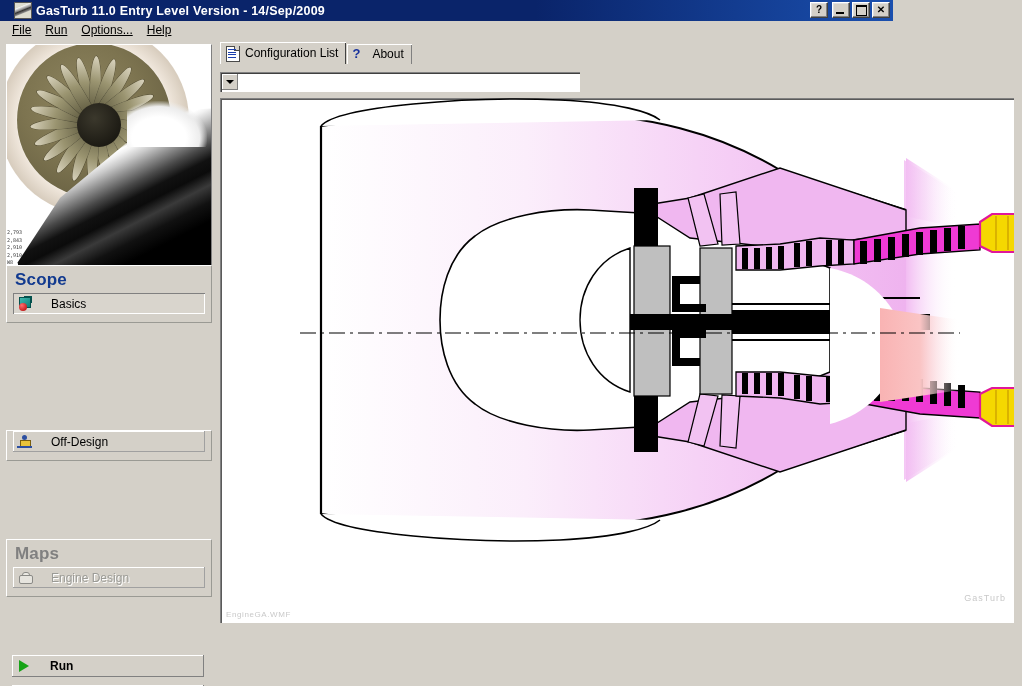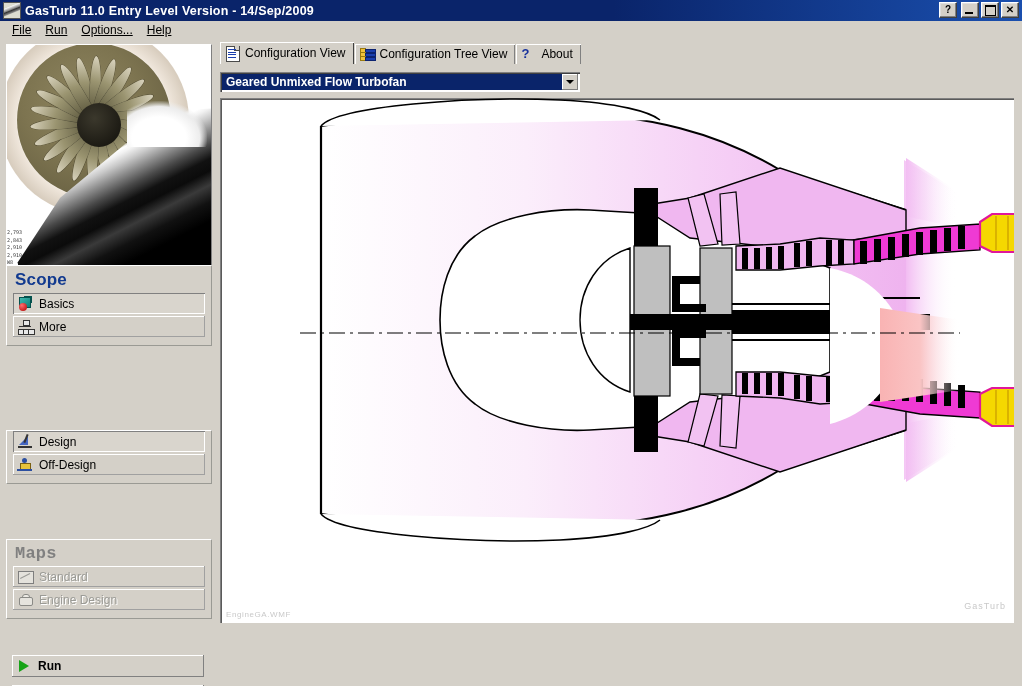--- a/index.html
+++ b/index.html
@@ -9,23 +9,23 @@
     font-family:"Liberation Sans", sans-serif;
     font-size:12px;
     background:#d4d0c8;
     color:#000;
     -webkit-font-smoothing:none;
   }
   .app{position:relative;width:1022px;height:686px;background:#d4d0c8;}
 
   
   .titlebar{
-    position:absolute;left:0;top:0;width:1022px;height:21px;
+    position:absolute;left:0;top:0;width:882px;height:21px;
     background:linear-gradient(to right,#0a246a 0%,#0a246a 60%,#1a4fae 100%);
-    display:flex;align-items:center;
+    display:flex;align-items:center;padding-left:11px;
   }
   .title-icon{
     width:16px;height:15px;margin-left:3px;margin-right:4px;
     background:#dcdcd0;border:1px solid #555;position:relative;overflow:hidden;flex:none;
   }
   .title-icon:after{
     content:"";position:absolute;left:-2px;top:3px;width:20px;height:7px;
     background:linear-gradient(to bottom,#fff,#888 45%,#333 60%,#999);
     transform:rotate(-22deg);
   }
@@ -122,27 +122,28 @@
   
   .group{
     position:absolute;left:6px;width:204px;
     background:#d4d0c8;border:1px solid #fff;
     border-right-color:#9a9a94;border-bottom-color:#9a9a94;
   }
   .group-title{
     font-size:17px;font-weight:bold;color:#123a8f;
     padding:4px 0 3px 8px;letter-spacing:.2px;
   }
-  .group-title.dim{color:#808080;font-family:Liberation Mono, monospace;}
+  .group-title.dim{color:#808080;}
   .btnlist{padding:0 6px 6px 6px;}
   .lbtn{
     position:relative;height:21px;margin-bottom:2px;
     background:#d4d0c8;display:flex;align-items:center;
     padding-left:4px;box-sizing:border-box;font-size:12px;
     box-shadow:inset -1px -1px 0 #808080, inset 1px 1px 0 #ffffff;
+    gap:12px;
   }
   .lbtn.sel{
     box-shadow:inset 1px 1px 0 #808080, inset -1px -1px 0 #ffffff;
     background:#d9d5cd;
   }
   .lbtn.flat{box-shadow:inset -1px -1px 0 #a0a0a0, inset 1px 1px 0 #ffffff;}
   .lbtn.dis span.lbl{color:#9b9b96;text-shadow:1px 1px 0 #fff;}
   .lbtn .ico{width:17px;height:16px;margin-right:5px;flex:none;position:relative;}
   .lbtn .lbl{line-height:14px;}
   .lbtn.strong .lbl{font-weight:bold;}
@@ -215,21 +216,21 @@
   .canvas{
     position:absolute;left:4px;top:58px;width:794px;height:525px;
     background:#fff;box-shadow:inset 1px 1px 0 #808080, inset 2px 2px 0 #5a5a5a, inset -1px -1px 0 #ffffff;
     overflow:hidden;
   }
   .canvas-caption{
     position:absolute;left:6px;bottom:4px;font-size:8px;color:#c9c9c9;letter-spacing:.6px;
     font-family:"Liberation Sans",sans-serif;
   }
   .canvas-watermark{
-    position:absolute;right:8px;bottom:12px;font-size:9px;color:#c9c9c9;letter-spacing:1px;
+    position:absolute;right:8px;bottom:20px;font-size:9px;color:#c9c9c9;letter-spacing:1px;
   }
   .engine-svg{position:absolute;left:0;top:0;}
 </style>
 </head>
 <body>
 
 <div class="app">
 
   <div class="titlebar">
     <div class="title-icon"></div>
@@ -297,65 +298,39 @@
       <div class="group-title">Scope</div>
       <div class="btnlist">
         <div class="lbtn sel">
           <span class="ico ic-basics">
               <i class="sq2"></i>
               <i class="sq"></i>
               <i class="ball"></i>
             </span>
           <span class="lbl">Basics</span>
         </div>
-        <div class="lbtn flat">
-          <span class="ico ic-more">
-              <i class="n n1"></i>
-              <i class="stem"></i>
-              <i class="bar"></i>
-              <i class="n n2"></i>
-              <i class="n n3"></i>
-              <i class="n n4"></i>
-            </span>
-          <span class="lbl">More</span>
-        </div>
       </div>
     </div>
 
     <div class="group" style="top:390px;">
       <div class="btnlist">
-        <div class="lbtn sel">
-          <span class="ico ic-design">
-              <i class="tri"></i>
-              <i class="pen"></i>
-              <i class="base"></i>
-            </span>
-          <span class="lbl">Design</span>
-        </div>
         <div class="lbtn flat">
           <span class="ico ic-offd">
               <i class="head"></i>
               <i class="body"></i>
               <i class="desk"></i>
             </span>
           <span class="lbl">Off-Design</span>
         </div>
       </div>
     </div>
 
     <div class="group" style="top:499px;">
       <div class="group-title dim">Maps</div>
       <div class="btnlist">
-        <div class="lbtn flat dis">
-          <span class="ico ic-std">
-              <i class="fr"></i>
-              <i class="cv"></i>
-            </span>
-          <span class="lbl">Standard</span>
-        </div>
         <div class="lbtn flat dis">
           <span class="ico ic-eng">
               <i class="b2"></i>
               <i class="b1"></i>
             </span>
           <span class="lbl">Engine Design</span>
         </div>
       </div>
     </div>
 
@@ -373,41 +348,29 @@
     <div class="tabstrip">
       <div class="tab active">
         <span class="tico ic-list">
           <i class="pg"></i>
             <i class="fold"></i>
           <i class="ln" style="top:3px;"></i>
             <i class="ln" style="top:5.5px;"></i>
           <i class="ln" style="top:8px;"></i>
             <i class="ln" style="top:10.5px;"></i>
         </span>
-        <span>Configuration View</span>
-      </div>
-      <div class="tab">
-        <span class="tico ic-tree">
-          <i class="yel" style="top:1px;"></i>
-            <i class="bar" style="left:5px;top:1.5px;width:9px;"></i>
-          <i class="yel" style="top:5px;"></i>
-            <i class="bar" style="left:5px;top:5.5px;width:9px;"></i>
-          <i class="yel" style="top:9px;"></i>
-            <i class="bar" style="left:5px;top:9.5px;width:9px;"></i>
-        </span>
-        <span>Configuration Tree View</span>
+        <span>Configuration List</span>
       </div>
       <div class="tab">
         <span class="tico"><span class="ic-help">?</span></span>
         <span>About</span>
       </div>
     </div>
 
     <div class="combo">
-      <div class="combo-val">Geared Unmixed Flow Turbofan</div>
       <div class="combo-arrow"></div>
     </div>
 
     <div class="canvas">
       <svg class="engine-svg" width="794" height="580" viewBox="0 0 794 580">
         <defs>
           <linearGradient id="bypassGrad" x1="0" y1="0" x2="1" y2="0">
             <stop offset="0%" stop-color="#ffffff"></stop>
             <stop offset="35%" stop-color="#fbeefb"></stop>
             <stop offset="70%" stop-color="#f5cdf5"></stop>

